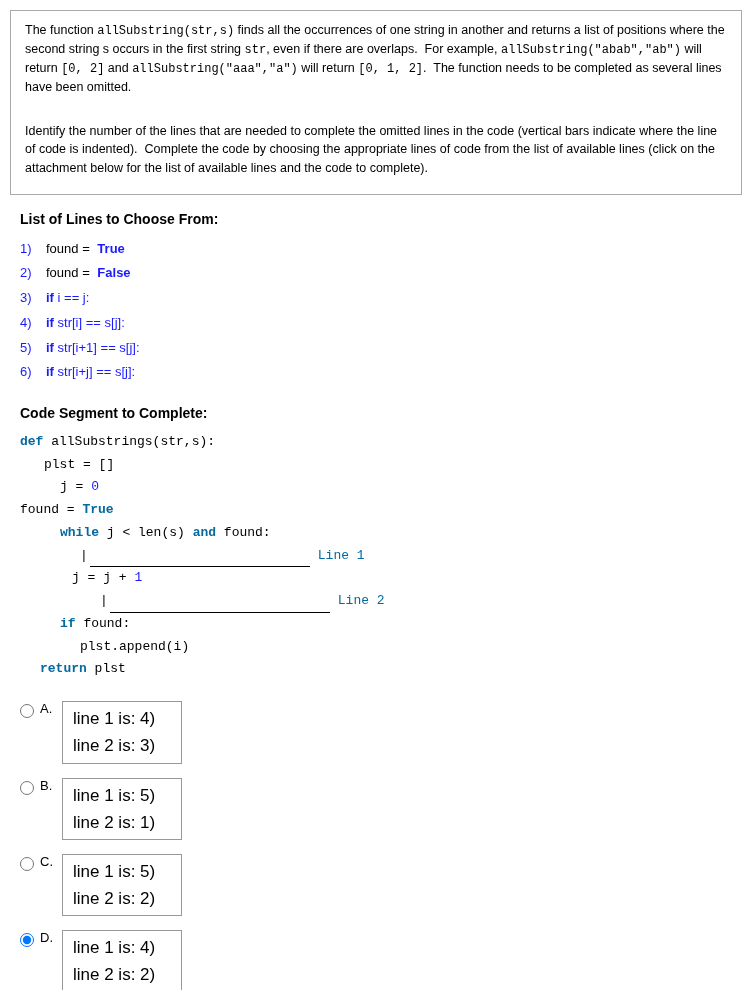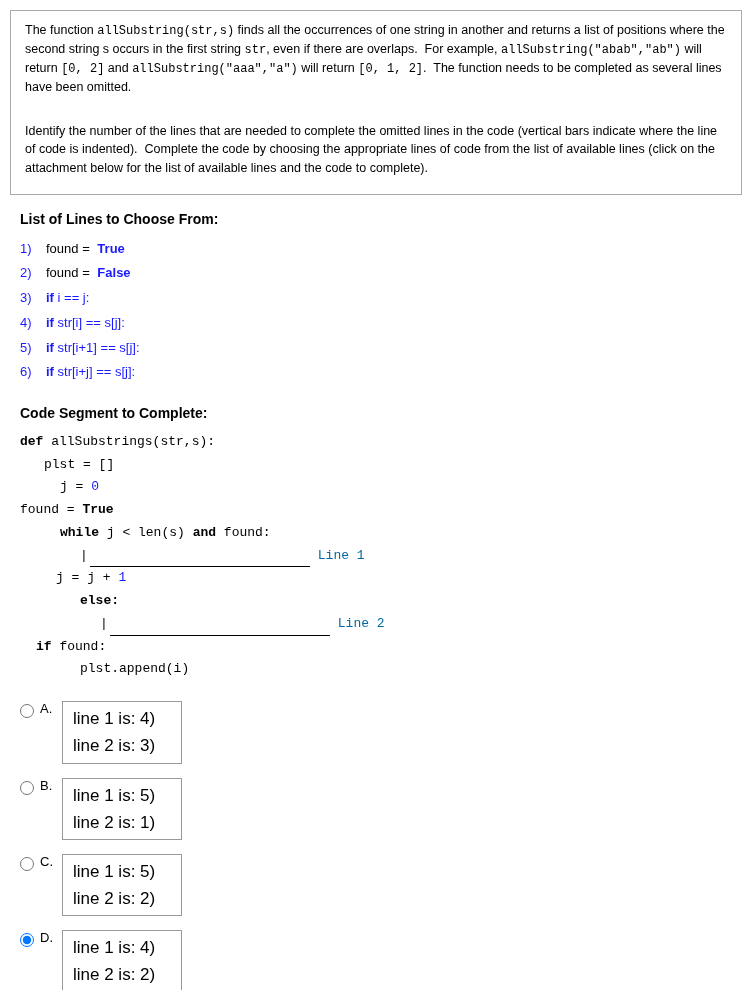--- a/index.html
+++ b/index.html
@@ -61,21 +61,21 @@
       font-weight: bold;
       font-size: 14px;
       margin-bottom: 10px;
     }
     .code-block {
       font-family: 'Courier New', monospace;
       font-size: 13px;
       line-height: 1.75;
       margin-bottom: 20px;
     }
-    .code-block .kw { color: #000000; font-weight: bold; }
+    .code-block .kw { color: #0369a1; font-weight: bold; }
     .code-block .bl { color: #1a1aff; }
     .code-block .ln { color: #0369a1; margin-left: 6px; }
     .code-line {
       display: flex;
       align-items: baseline;
     }
     .blank-line {
       display: inline-block;
       border-bottom: 1px solid #000;
       width: 220px;
@@ -183,33 +183,33 @@
     <div class="code-line">
       <span style="">found = <span class="kw">True</span></span>
     </div>
     <div class="code-line">
       <span style="margin-left:40px;"><span class="kw">while</span> j &lt; len(s) <span class="kw">and</span> found:</span>
     </div>
     <div class="code-line">
       <span style="margin-left:60px;">|<span class="blank-line"></span><span class="ln">Line 1</span></span>
     </div>
     <div class="code-line">
-      <span style="margin-left:36px;">j = j + <span class="bl">1</span></span>
-    </div>
-    <div class="code-line">
-      <span style="margin-left:60px;"><span class="kw">else:</span></span>
+      <span style="margin-left:52px;">j = j + <span class="bl">1</span></span>
     </div>
     <div class="code-line">
       <span style="margin-left:80px;">|<span class="blank-line-short"></span><span class="ln">Line 2</span></span>
     </div>
     <div class="code-line">
-      <span style="margin-left:16px;"><span class="kw">if</span> found:</span>
+      <span style="margin-left:40px;"><span class="kw">if</span> found:</span>
     </div>
     <div class="code-line">
       <span style="margin-left:60px;">plst.append(i)</span>
+    </div>
+    <div class="code-line">
+      <span style="margin-left:20px;"><span class="kw">return</span> plst</span>
     </div>
 
   </div>
 
   <div class="options-section">
 
     <div class="option-row">
       <input type="radio" class="option-radio" name="answer" style="">
       <span class="option-letter">A.</span>
       <div class="option-box">

